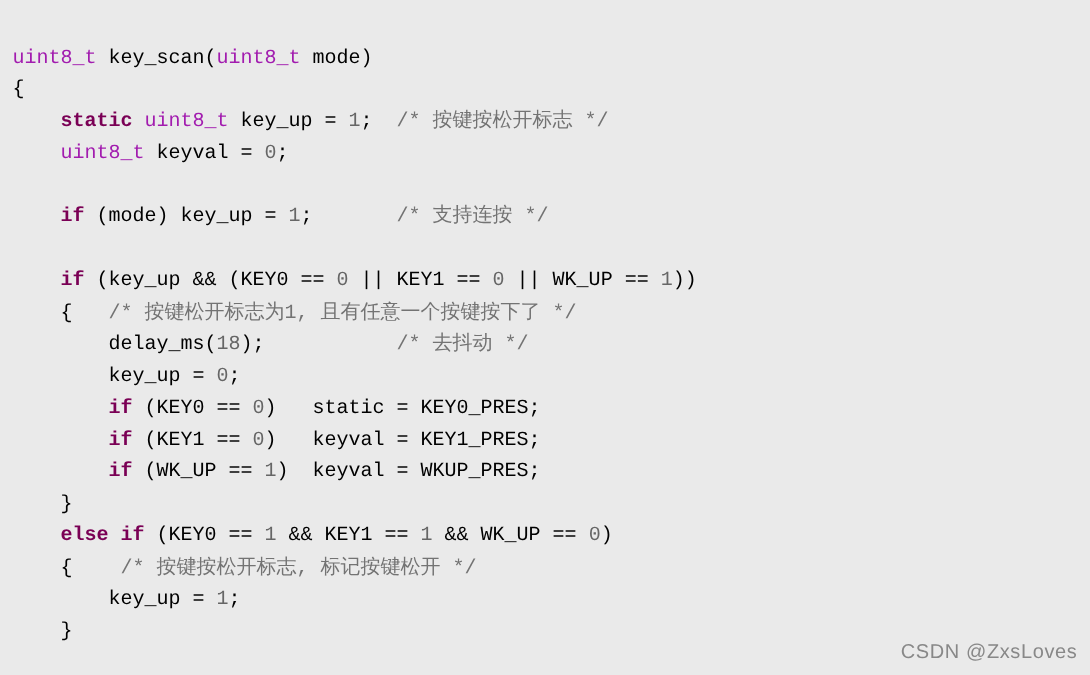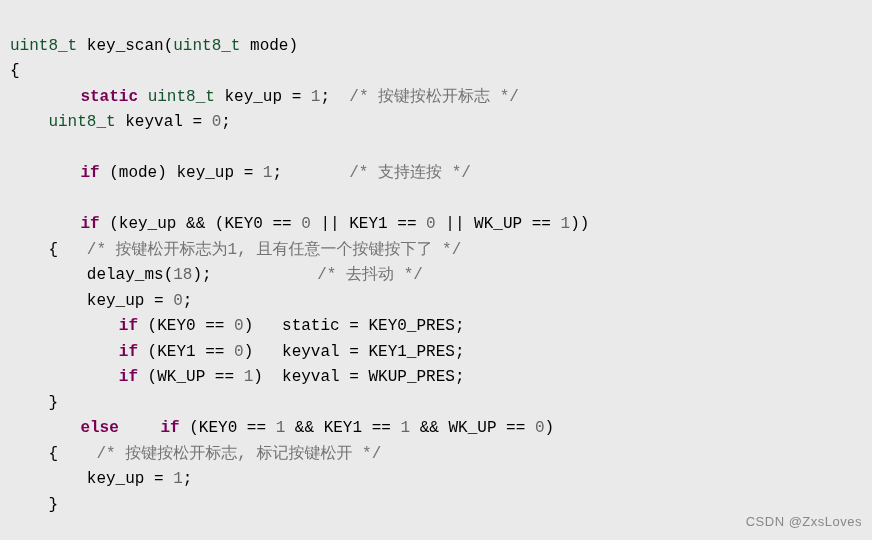--- a/index.html
+++ b/index.html
@@ -12,29 +12,29 @@
     font-size: 16px;
     line-height: 25.5px;
     color: #000;
     overflow: hidden;
     position: relative;
   }
   .code {
     white-space: pre;
     padding: 8px 10px 8px 10px;
   }
-  .type   { color: #14532d; }
-  .kw     { color: #7a0055; font-weight: bold; margin-left: 32px; }
+  .type   { color: #a21caf; }
+  .kw     { color: #7a0055; font-weight: bold; }
   .cmt    { color: #737373; } 
   .num    { color: #666666; }
   .watermark {
     position: absolute;
     right: 10px;
     bottom: 6px;
-    font-size: 13px;
+    font-size: 16px;
     color: #888;
     font-family: sans-serif;
     letter-spacing: 0.5px;
   }
 </style>
 </head>
 <body>
 
 <div class="code">
 <span class="type">uint8_t</span><span> key_scan(</span><span class="type">uint8_t</span><span> mode)</span>

